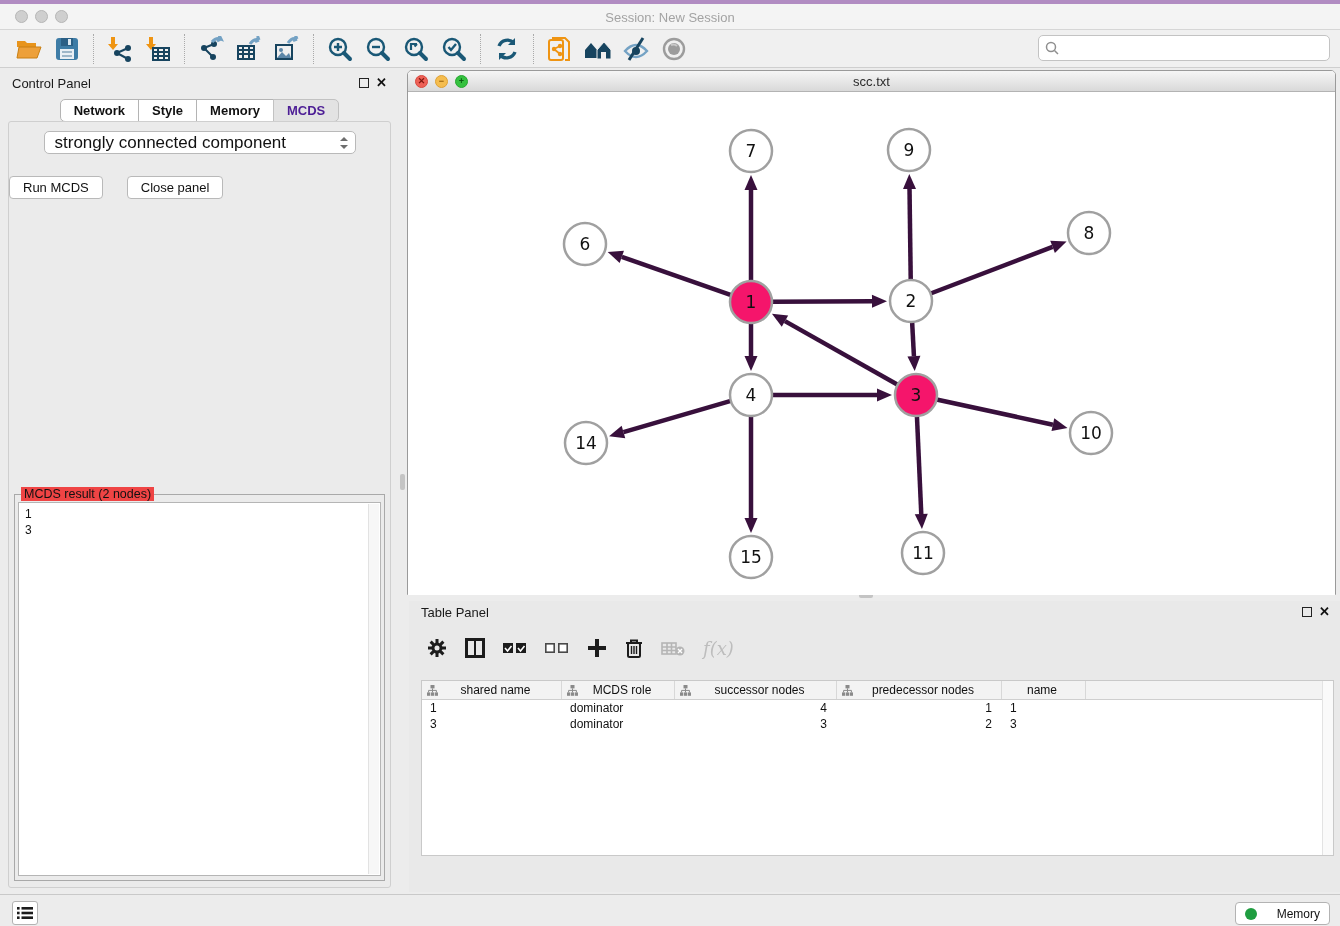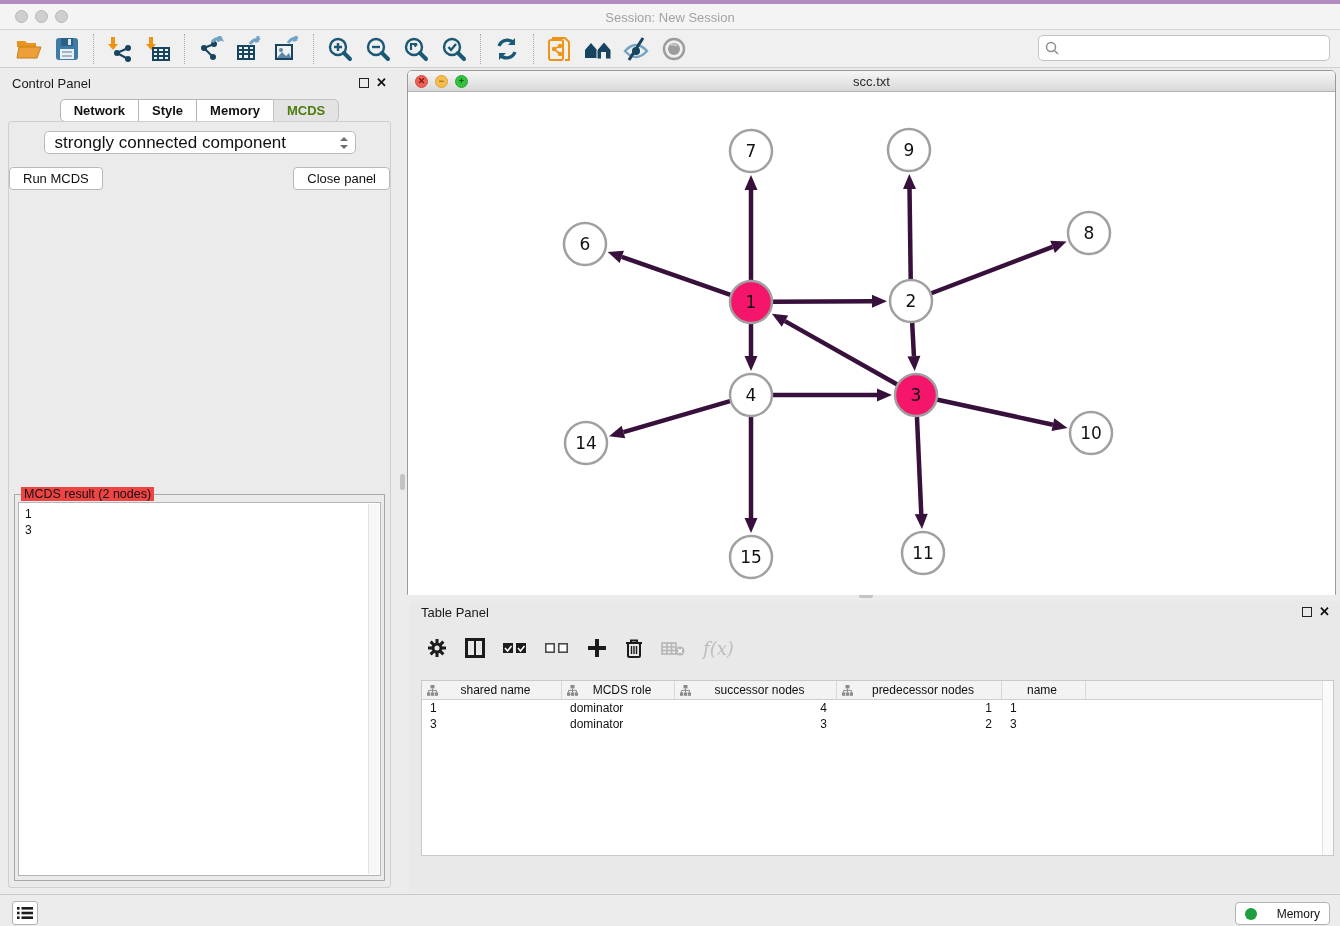--- a/index.html
+++ b/index.html
@@ -28,30 +28,30 @@
   .cp-header { position:absolute; left:0; top:68px; width:399px; height:22px; display:flex;
                align-items:center; padding:0 12px; }
   .cp-title, .tp-title { font-size:13px; color:#1a1a1a; flex:1; }
   .win-btns { display:flex; gap:7px; align-items:center; }
   .float-glyph { width:10px; height:10px; border:1.5px solid #222; display:inline-block; }
   .close-glyph { font-size:13px; font-weight:bold; color:#111; line-height:10px; }
   .tab { font-size:13px; color:#111; background:#fff; border:1px solid #b4b4b4; padding:3px 13px;
          margin-left:-1px; white-space:nowrap;font-weight:bold; }
   .tab:first-child { border-radius:5px 0 0 5px; margin-left:0; }
   .tab:last-child { border-radius:0 5px 5px 0; }
-  .tab.active { background:#e3e3e3; color:#4d7c0f; border-color:#c2c2c2; }
+  .tab.active { background:#e3e3e3; color:#4c1d95; border-color:#c2c2c2; }
   .cp-tabs { position:absolute; left:0; top:95px; width:399px; display:flex; justify-content:center; }
 
   .cp-body { position:absolute; left:8px; top:117px; width:383px; height:767px; background:#ebebeb;
              border:1px solid #cfcfcf; border-radius:3px; }
   .opt-label { text-align:center; margin-top:20px; font-size:13px; color:#111; }
   .dropdown { width:312px; height:23px; margin:9px auto 0; background:#fff; border:1px solid #b9b9b9;
               border-radius:5px; display:flex; align-items:center; padding:0 6px 0 10px; font-size:17px; color:#111; }
   .dropdown .dd-label { flex:1; }
-  .btn-row { display:flex; justify-content:space-between; gap:24px; margin-top:13px; }
+  .btn-row { display:flex; justify-content:flex-start; gap:24px; margin-top:22px; }
   .mac-btn { background:#fff; border:1px solid #b9b9b9; border-radius:4px; font-size:13px; color:#111;
              padding:3px 13px; font-family:"Liberation Sans",sans-serif; }
   .result-box { position:absolute; left:5px; right:5px; top:372px; bottom:6px; border:1px solid #a9a9a9;
                 background:#ebebeb; }
   .result-legend { position:absolute; top:-8px; left:6px; background:#ef4444; padding:0 3px; font-size:12.5px; color:#111; }
   .result-list { position:absolute; left:3px; right:3px; top:7px; bottom:4px; background:#fff;
                  border:1px solid #b5b5b5; font-size:12px; color:#111; padding:3px 6px; line-height:16px; }
   .result-scroll { position:absolute; right:1px; top:1px; bottom:1px; width:11px; background:#f7f7f7; border-left:1px solid #e2e2e2; }
 
   .v-grip { position:absolute; left:400px; top:470px; width:5px; height:16px; background:#c4c4c4; border-radius:2px; }

